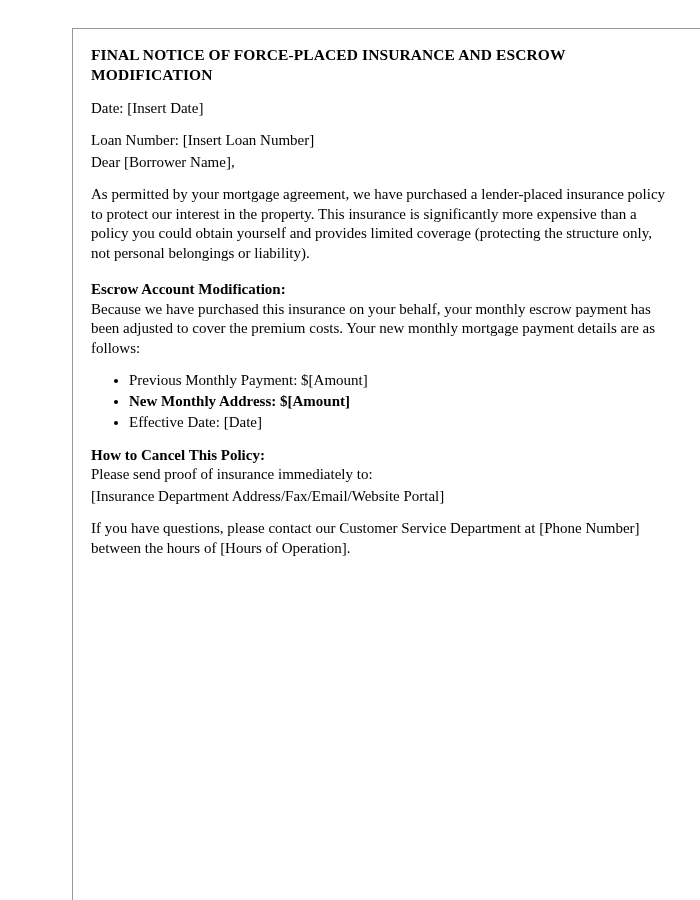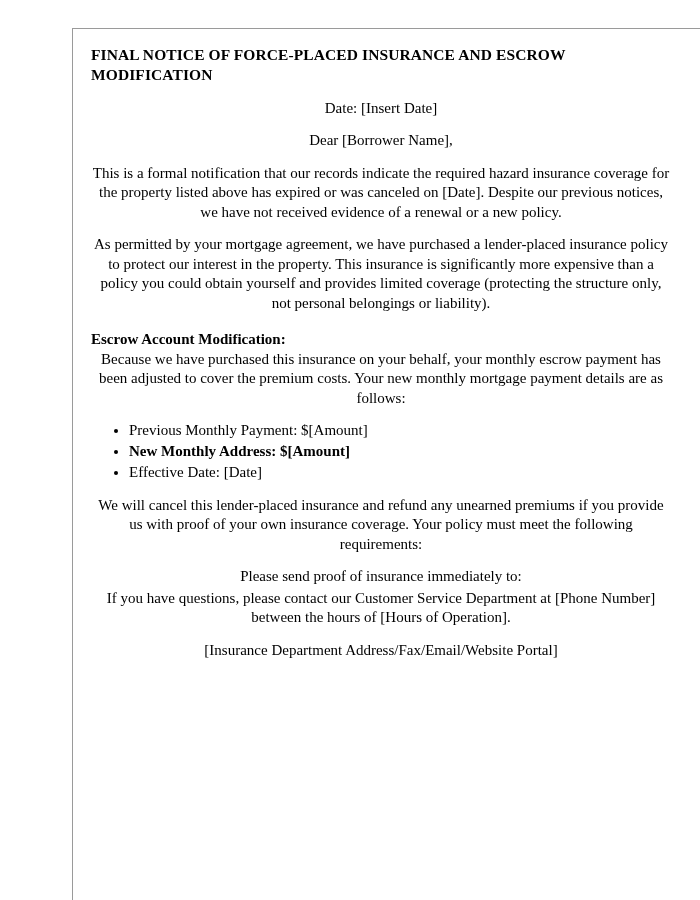--- a/index.html
+++ b/index.html
@@ -36,21 +36,21 @@
     font-size: 15.5px;
     font-weight: bold;
     line-height: 1.28;
     margin: 0 0 14px 0;
     letter-spacing: 0.1px;
   }
   p.block {
     font-size: 15px;
     line-height: 1.30;
     margin: 0 0 13px 0;
-    text-align: center;
+    text-align: left;
   }
   p.tight {
     margin-bottom: 2px;
   }
   .sect-head {
     font-size: 15px;
     font-weight: bold;
     line-height: 1.30;
     margin: 0;
   }
@@ -73,38 +73,38 @@
 </head>
 <body>
 
 <div class="page">
   <div class="content">
 
     <h1 class="doc-title">FINAL NOTICE OF FORCE-PLACED INSURANCE AND ESCROW MODIFICATION</h1>
 
     <p class="block">Date: [Insert Date]</p>
 
+    <p class="block tight">Loan Number: [Insert Loan Number]</p>
 
     <p class="block gap-para">Dear [Borrower Name],</p>
 
-    <p class="block gap-para">This is a formal notification that our records indicate the required hazard insurance coverage for the property listed above has expired or was canceled on [Date]. Despite our previous notices, we have not received evidence of a renewal or a new policy.</p>
 
     <p class="block">As permitted by your mortgage agreement, we have purchased a lender-placed insurance policy to protect our interest in the property. This insurance is significantly more expensive than a policy you could obtain yourself and provides limited coverage (protecting the structure only, not personal belongings or liability).</p>
 
     <p class="sect-head gap-para">Escrow Account Modification:</p>
     <p class="block">Because we have purchased this insurance on your behalf, your monthly escrow payment has been adjusted to cover the premium costs. Your new monthly mortgage payment details are as follows:</p>
 
     <ul class="bullets">
       <li>Previous Monthly Payment: $[Amount]</li>
       <li class="bold-item">New Monthly Address: $[Amount]</li>
       <li>Effective Date: [Date]</li>
     </ul>
 
-    <p class="block">We will cancel this lender-placed insurance and refund any unearned premiums if you provide us with proof of your own insurance coverage. Your policy must meet the following requirements:</p>
+    <p class="sect-head">How to Cancel This Policy:</p>
 
 
     <p class="block tight">Please send proof of insurance immediately to:</p>
+    <p class="block">[Insurance Department Address/Fax/Email/Website Portal]</p>
+
     <p class="block gap-para">If you have questions, please contact our Customer Service Department at [Phone Number] between the hours of [Hours of Operation].</p>
-
-    <p class="block">[Insurance Department Address/Fax/Email/Website Portal]</p>
 
   </div>
 </div>
 
 </body></html>

